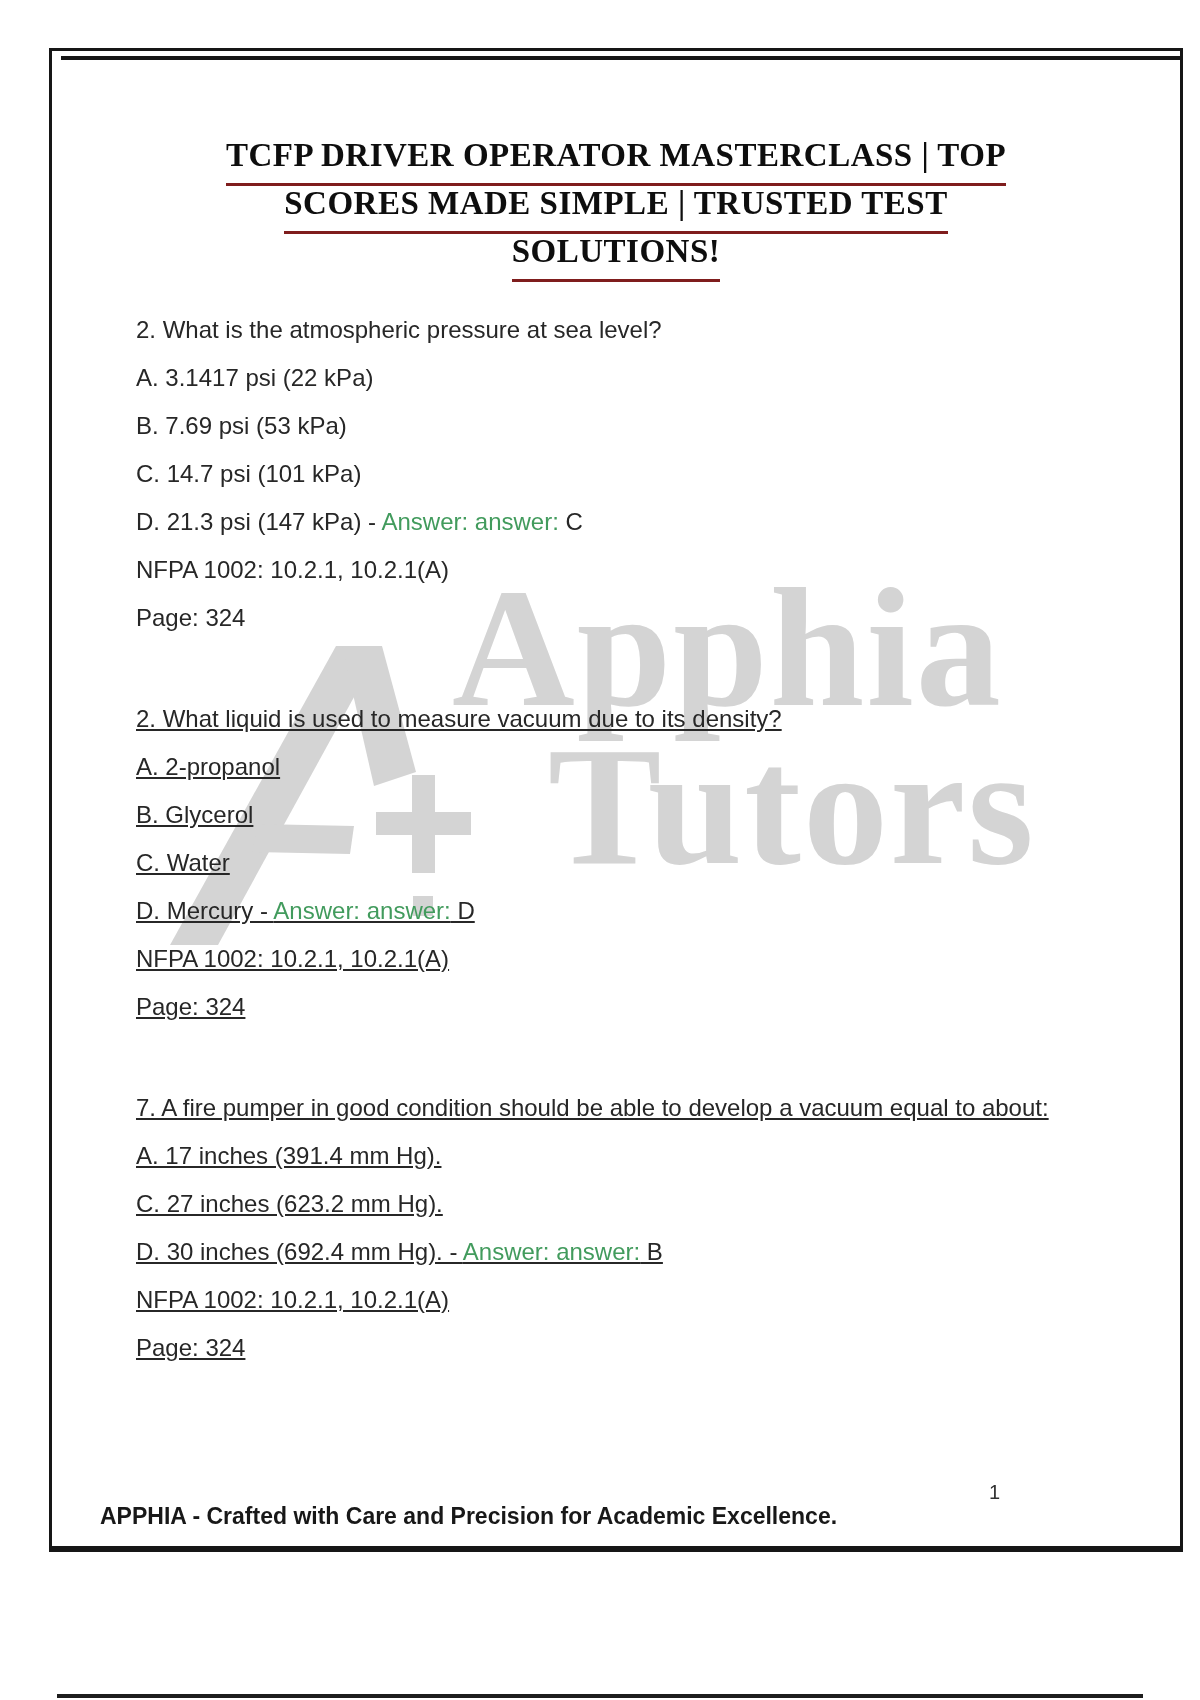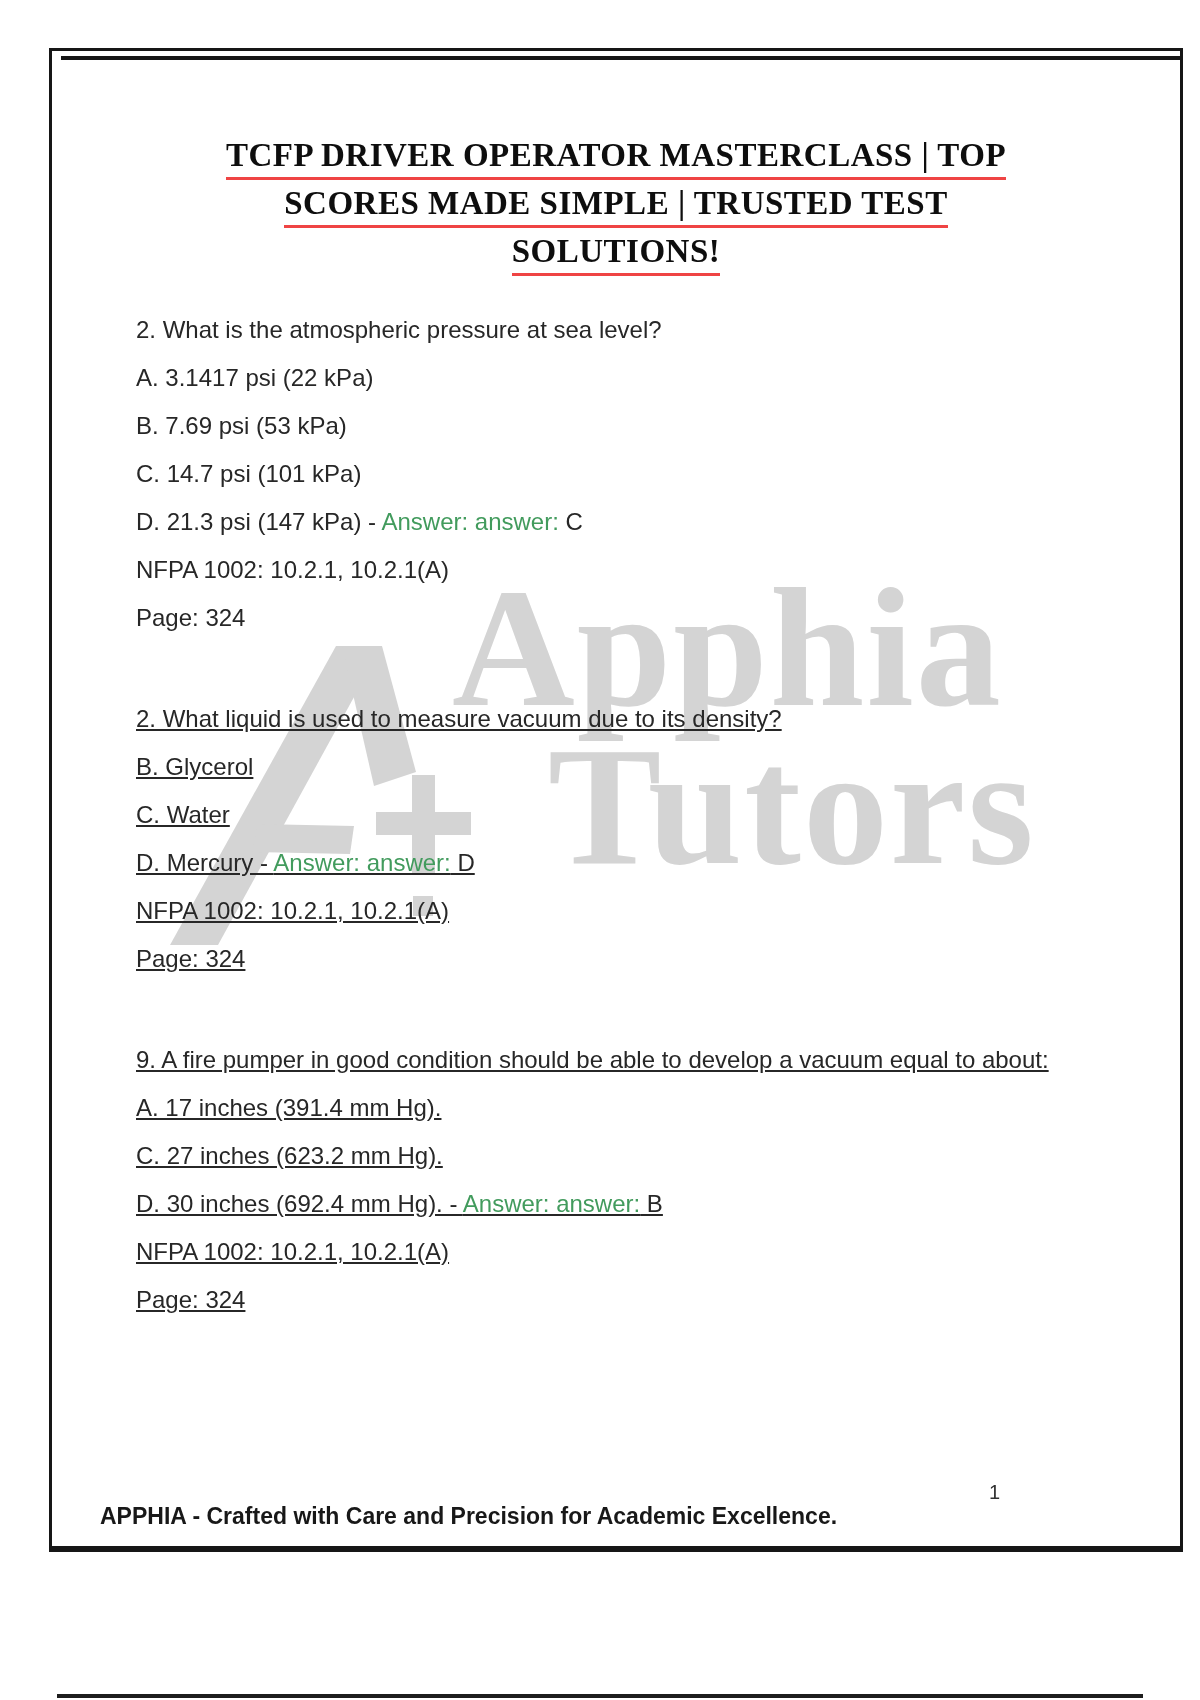--- a/index.html
+++ b/index.html
@@ -25,21 +25,21 @@
   }
   .wm-word1{left:400px;top:512px;}
   .wm-word2{left:496px;top:670px;text-align:right;}
   .wm-logo{position:absolute;left:108px;top:589px;}
   
   .title{
     position:absolute;top:80px;left:40px;right:40px;text-align:center;z-index:2;
     font-family:"Liberation Serif", serif;font-weight:bold;font-size:33px;
     line-height:48px;color:#0e0e0e;letter-spacing:0.5px;
   }
-  .title .u{border-bottom:3px solid #ef4444;padding-bottom:4px;font-family:Liberation Serif, serif;}
+  .title .u{border-bottom:3px solid #7f1d1d;padding-bottom:10px;font-family:Liberation Serif, serif;}
   
   .content{
     position:absolute;top:255px;left:84px;right:20px;z-index:2;
     font-size:24px;line-height:48px;color:#272727;
   }
   .content p{margin:0;white-space:nowrap;}
   .qblock + .qblock{margin-top:53px;text-decoration:underline;}
   .green{color:#429b5d;}
   
   .page-num{
@@ -94,29 +94,30 @@
       <p>A. 3.1417 psi (22 kPa)</p>
       <p>B. 7.69 psi (53 kPa)</p>
       <p>C. 14.7 psi (101 kPa)</p>
       <p><span>D. 21.3 psi (147 kPa) - </span><span class="green">Answer: answer:</span><span> C</span></p>
       <p>NFPA 1002: 10.2.1, 10.2.1(A)</p>
       <p>Page: 324</p>
     </section>
 
     <section class="qblock">
       <p>2. What liquid is used to measure vacuum due to its density?</p>
+      <p>A. 2-propanol</p>
       <p>B. Glycerol</p>
       <p>C. Water</p>
       <p><span>D. Mercury - </span><span class="green">Answer: answer:</span><span> D</span></p>
       <p>NFPA 1002: 10.2.1, 10.2.1(A)</p>
       <p>Page: 324</p>
     </section>
 
     <section class="qblock">
-      <p>9. A fire pumper in good condition should be able to develop a vacuum equal to about:</p>
+      <p>7. A fire pumper in good condition should be able to develop a vacuum equal to about:</p>
       <p>A. 17 inches (391.4 mm Hg).</p>
       <p>C. 27 inches (623.2 mm Hg).</p>
       <p><span>D. 30 inches (692.4 mm Hg). - </span><span class="green">Answer: answer:</span><span> B</span></p>
       <p>NFPA 1002: 10.2.1, 10.2.1(A)</p>
       <p>Page: 324</p>
     </section>
 
   </main>
 
   <div class="page-num">1</div>

